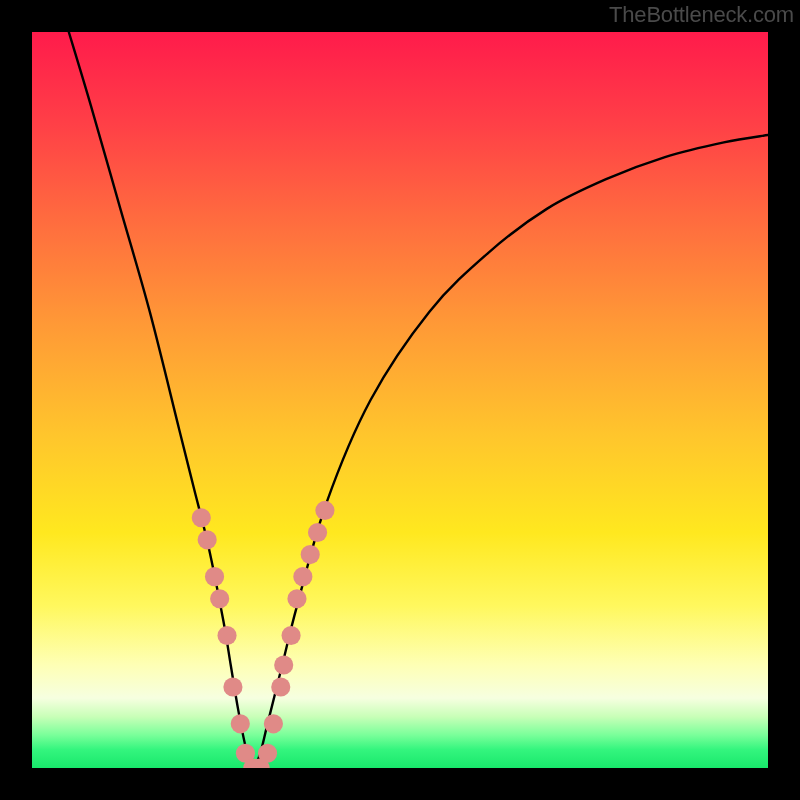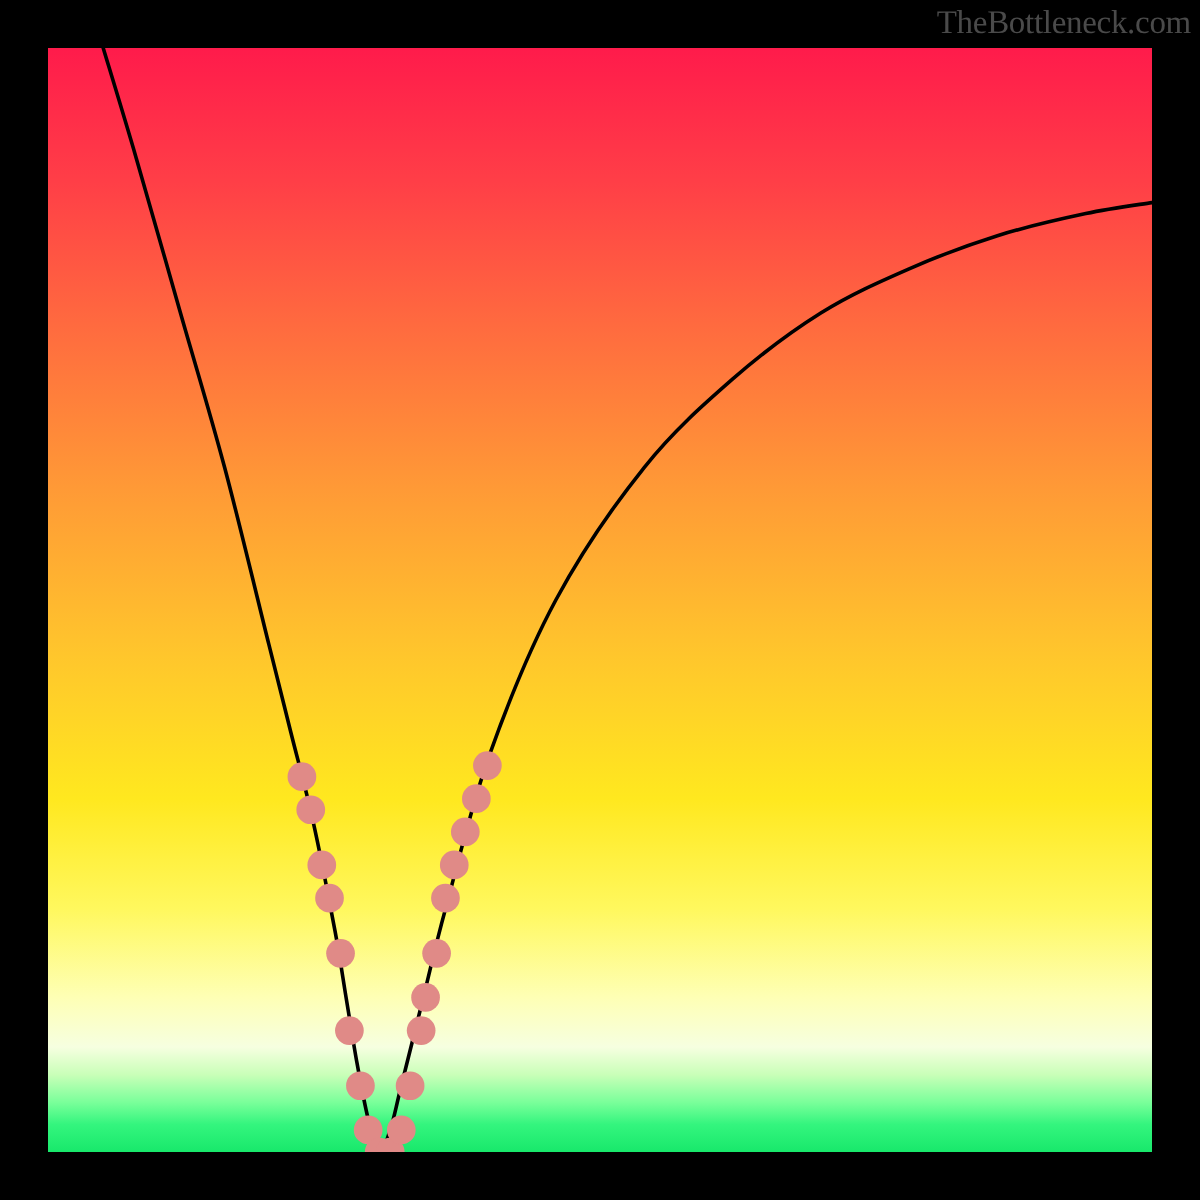--- a/index.html
+++ b/index.html
@@ -41,21 +41,20 @@
   }
   .watermark {
     position: absolute;
     top: 2px;
     right: 6px;
     color: #4a4a4a;
     font-size: 22px;
     font-weight: 500;
     letter-spacing: -0.2px;
     user-select: none;
-    font-family: Liberation Serif, serif;
   }
 </style>
 </head>
 <body>
 
 <div class="stage">
 
   <div class="plot-area">
     <svg class="gradient-bg" viewBox="0 0 736 736" preserveAspectRatio="none">
       <defs>

